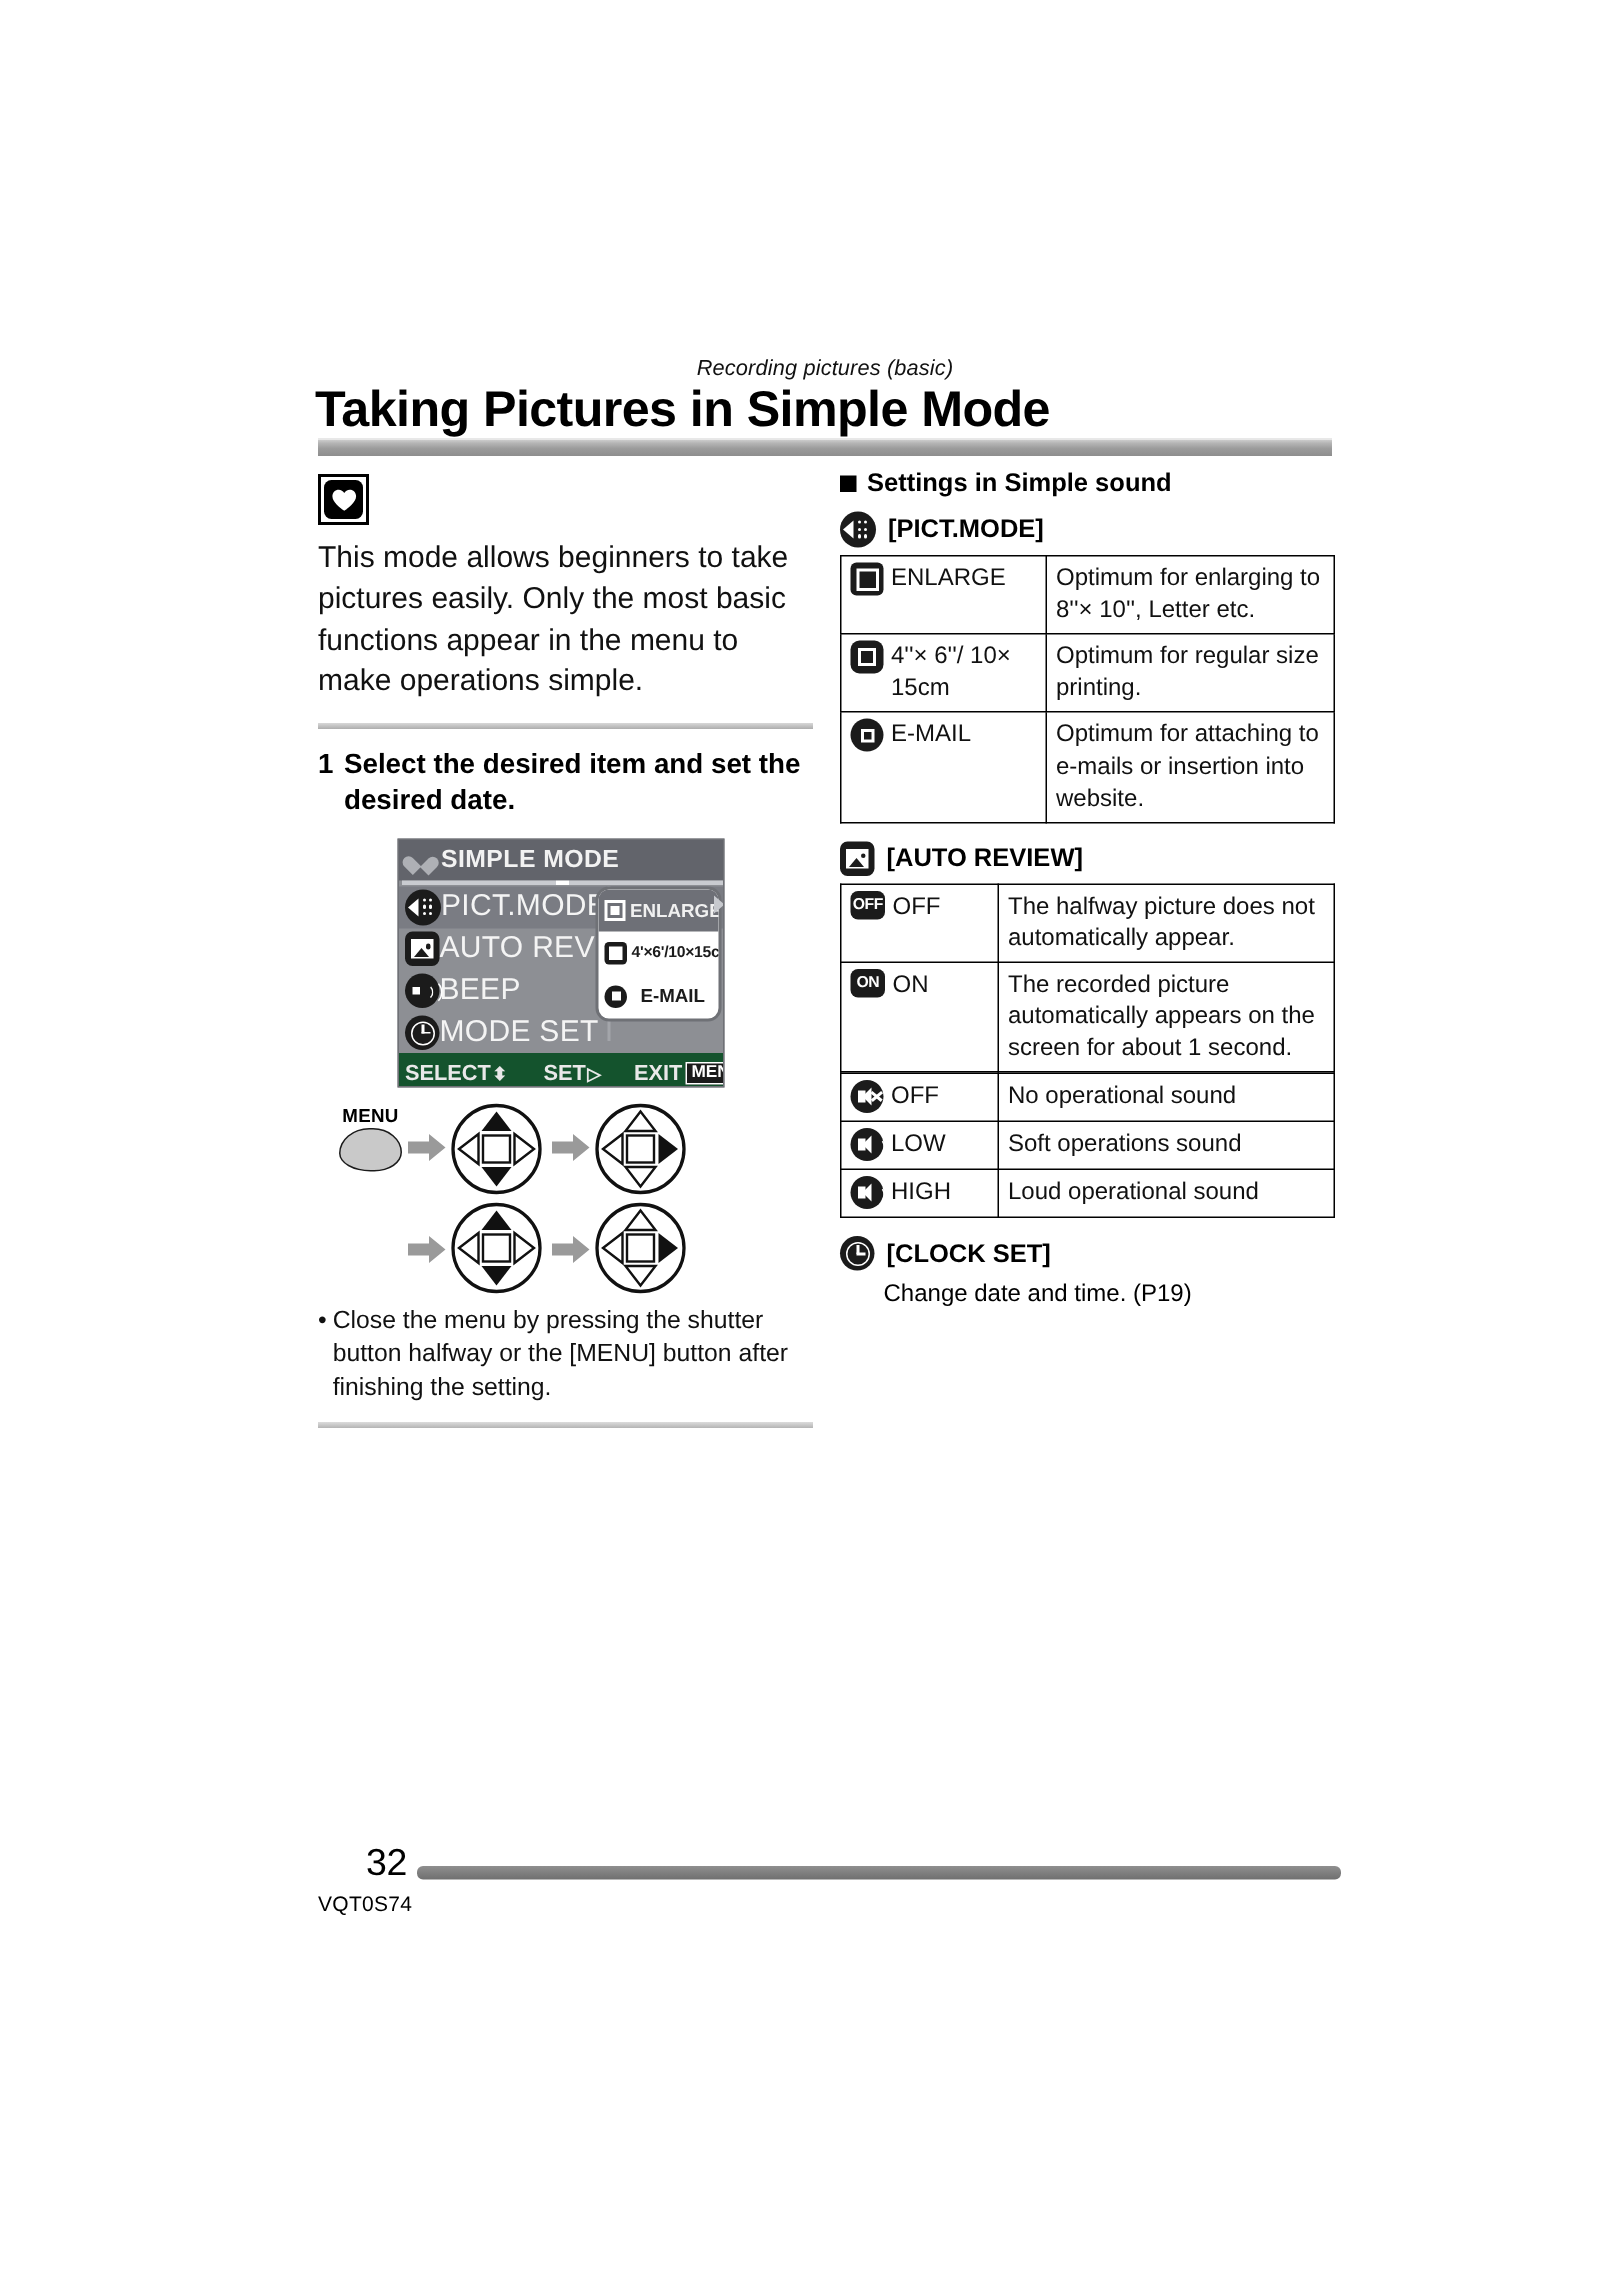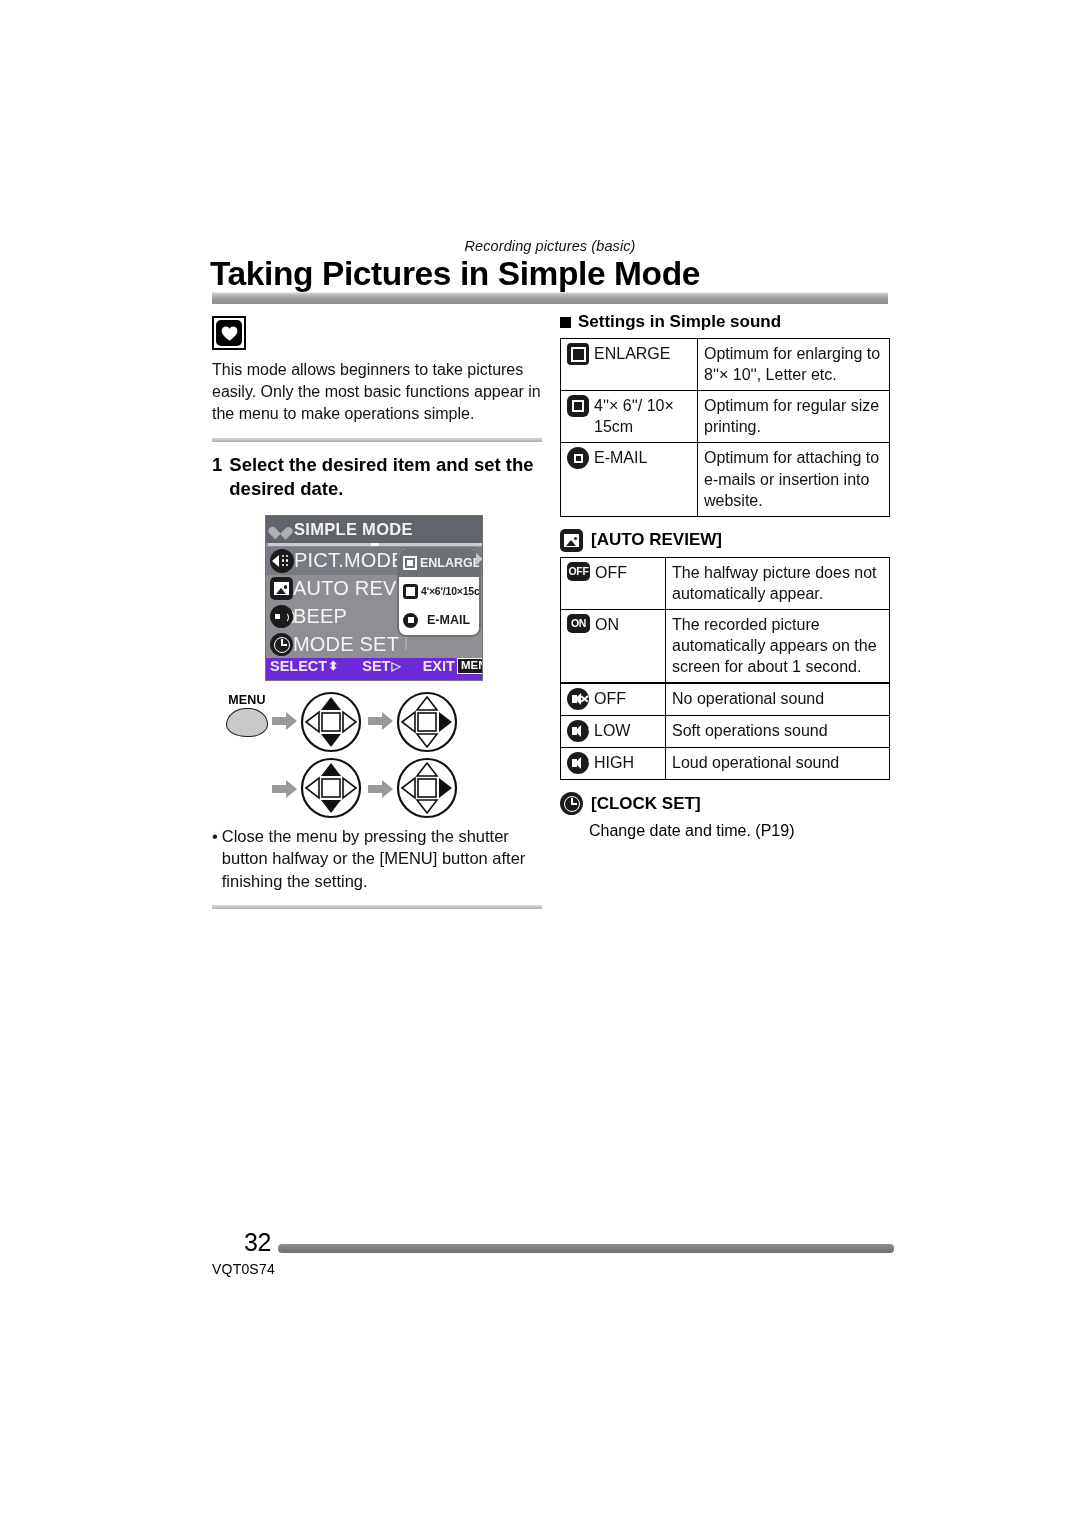--- a/index.html
+++ b/index.html
@@ -31,21 +31,21 @@
   .left-col{position:absolute;left:212px;top:316px;width:332px;}
   .mode-badge{
     width:34px;height:34px;border:2px solid #000;box-sizing:border-box;
     display:flex;align-items:center;justify-content:center;background:#fff;
   }
   .mode-badge .inner{
     width:26px;height:26px;background:#000;border-radius:5px;
     display:flex;align-items:center;justify-content:center;
   }
   .intro{
-    margin-top:9px;font-size:16px;line-height:1.37;color:#111;
+    margin-top:9px;font-size:20px;line-height:1.37;color:#111;
   }
   .hr-thin{
     margin-top:13px;width:330px;height:4px;
     background:linear-gradient(to bottom,#d8d8d8,#adadad);
   }
   .step{
     margin-top:11px;font-size:18.5px;font-weight:bold;line-height:1.3;
     display:flex;gap:7px;
   }
   .step .num{flex:0 0 auto;}
@@ -79,22 +79,22 @@
   .lcd-rows{position:absolute;left:0;top:31px;width:100%;}
   .lcd-row{
     height:28px;display:flex;align-items:center;padding-left:4px;box-sizing:border-box;
     color:#f4f4f4;font-size:20px;font-weight:normal;letter-spacing:.2px;
   }
   .lcd-row.sel{background:#7a7c83;}
   .lcd-divider{
     position:absolute;left:139px;top:31px;width:2px;height:103px;background:#a3a5aa;
   }
   .lcd-bottom{
-    position:absolute;left:0;bottom:0;width:100%;height:22px;background:#6d28d9;
-    display:flex;align-items:flex-start;color:#e9e9e9;font-size:14.5px;font-weight:bold;
+    position:absolute;left:0;bottom:0;width:100%;height:22px;background:#14532d;
+    display:flex;align-items:flex-end;color:#e9e9e9;font-size:14.5px;font-weight:bold;
   }
   .lcd-bottom .seg{display:flex;align-items:center;}
   .lcd-bottom .s1{margin-left:4px;}
   .lcd-bottom .s2{margin-left:24px;}
   .lcd-bottom .s3{margin-left:22px;}
   .menu-chip{
     background:#1b1b1b;color:#fff;font-size:11.5px;font-weight:bold;
     padding:1px 3px;margin-left:2px;border:1px solid #fff;line-height:1;
   }
   
@@ -442,20 +442,33 @@
     <div class="hr-thin2"></div>
   </div>
 
   <div class="right-col">
 
     <div class="sec-head">
       <span class="sq-bullet"></span>
       <span>Settings in Simple sound</span>
     </div>
 
+    <div class="item-head first">
+      <span class="ic ic-pict">
+        <span class="body"></span>
+          <span class="notch"></span>
+        <span class="d" style="left:12px;top:6px;width:2.4px;height:2.4px;"></span>
+        <span class="d" style="left:16px;top:6px;width:2.4px;height:2.4px;"></span>
+        <span class="d" style="left:12px;top:10.6px;width:2.4px;height:2.4px;"></span>
+        <span class="d" style="left:16px;top:10.6px;width:2.4px;height:2.4px;"></span>
+        <span class="d" style="left:12px;top:15.2px;width:2.4px;height:2.4px;"></span>
+        <span class="d" style="left:16px;top:15.2px;width:2.4px;height:2.4px;"></span>
+      </span>
+      <span>[PICT.MODE]</span>
+    </div>
 
     <table class="t">
       <tbody>
           <tr>
         <td class="key">
           <div class="kcell">
             <span class="ic ic-sq1">
                   <i></i>
                 </span>
             <span class="kt">ENLARGE</span>

